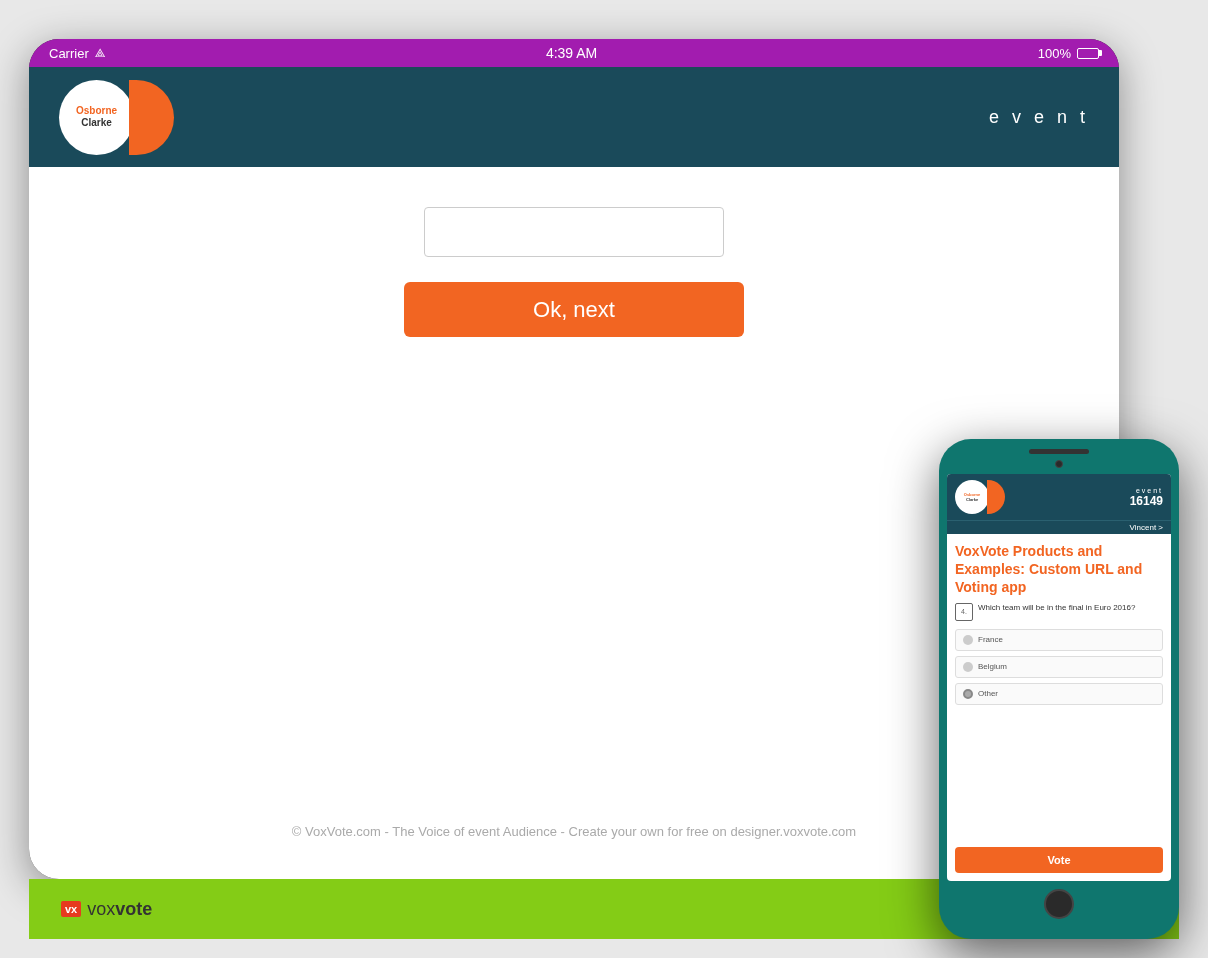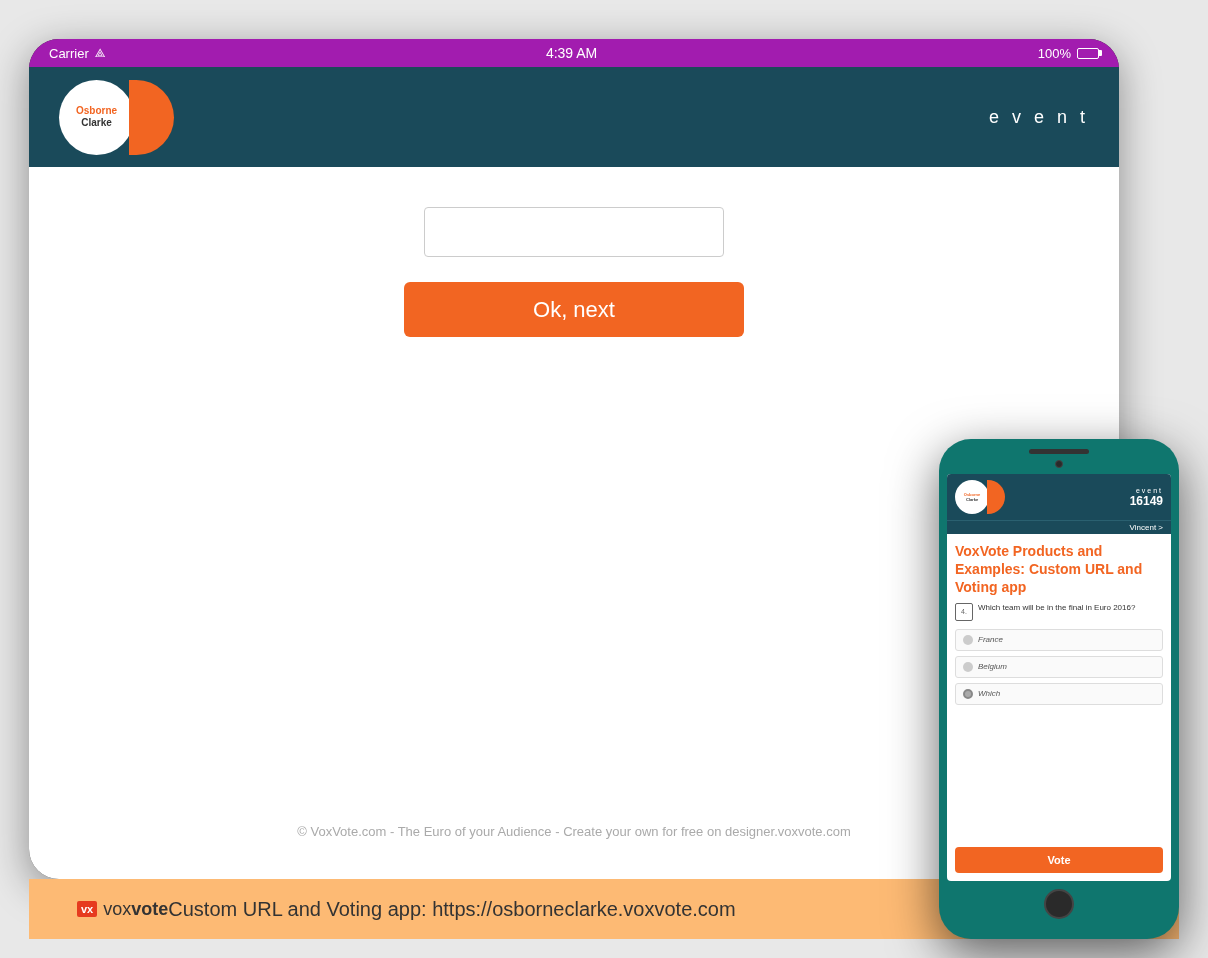--- a/index.html
+++ b/index.html
@@ -358,21 +358,20 @@
 
     .vote-option {
       display: flex;
       align-items: center;
       gap: 5px;
       border: 1px solid #ddd;
       border-radius: 3px;
       padding: 5px 7px;
       margin-bottom: 5px;
       background: #fafafa;
-      font-style: italic;
     }
 
     .vote-option-radio {
       width: 10px;
       height: 10px;
       border-radius: 50%;
       background: #ccc;
       flex-shrink: 0;
     }
 
@@ -409,24 +408,25 @@
       flex-shrink: 0;
     }
 
     
     .bottom-bar {
       position: absolute;
       bottom: 0;
       left: 0;
       right: 0;
       height: 60px;
-      background: #fdba74;
-      display: flex;
-      align-items: center;
-      padding: 0 48px;
+      background: #84cc16;
+      display: flex;
+      align-items: center;
+      padding: 0 32px;
+      gap: 20px;
     }
 
     .voxvote-logo {
       display: flex;
       align-items: center;
       gap: 6px;
     }
 
     .vox-box {
       background: #e63b1f;
@@ -482,21 +482,21 @@
             </div>
           </div>
           <div class="logo-half-circle"></div>
         </div>
         <div class="header-event-label">e v e n t</div>
       </div>
 
       <div class="app-content">
         <input class="event-input" type="text" placeholder="" style="">
         <button class="ok-button">Ok, next</button>
-        <div class="footer-text">© VoxVote.com - The Euro of your Audience - Create your own for free on designer.voxvote.com</div>
+        <div class="footer-text">© VoxVote.com - The Voice of event Audience - Create your own for free on designer.voxvote.com</div>
       </div>
     </div>
   </div>
 
   <div class="phone">
     <div class="phone-speaker"></div>
     <div class="phone-camera"></div>
 
     <div class="phone-screen">
 
@@ -531,30 +531,29 @@
           <span class="vote-option-label">France</span>
         </div>
 
         <div class="vote-option">
           <div class="vote-option-radio"></div>
           <span class="vote-option-label">Belgium</span>
         </div>
 
         <div class="vote-option">
           <div class="vote-option-radio selected"></div>
-          <span class="vote-option-label">Which</span>
+          <span class="vote-option-label">Other</span>
         </div>
 
         <button class="vote-button">Vote</button>
       </div>
     </div>
 
     <div class="phone-home-button"></div>
   </div>
 
   <div class="bottom-bar">
     <div class="voxvote-logo">
       <span class="vox-box">vx</span>
       <span class="vox-text">vox<strong>vote</strong></span>
     </div>
-    <span class="bottom-url">Custom URL and Voting app: https://osborneclarke.voxvote.com</span>
   </div>
 </div>
 
 </body></html>

